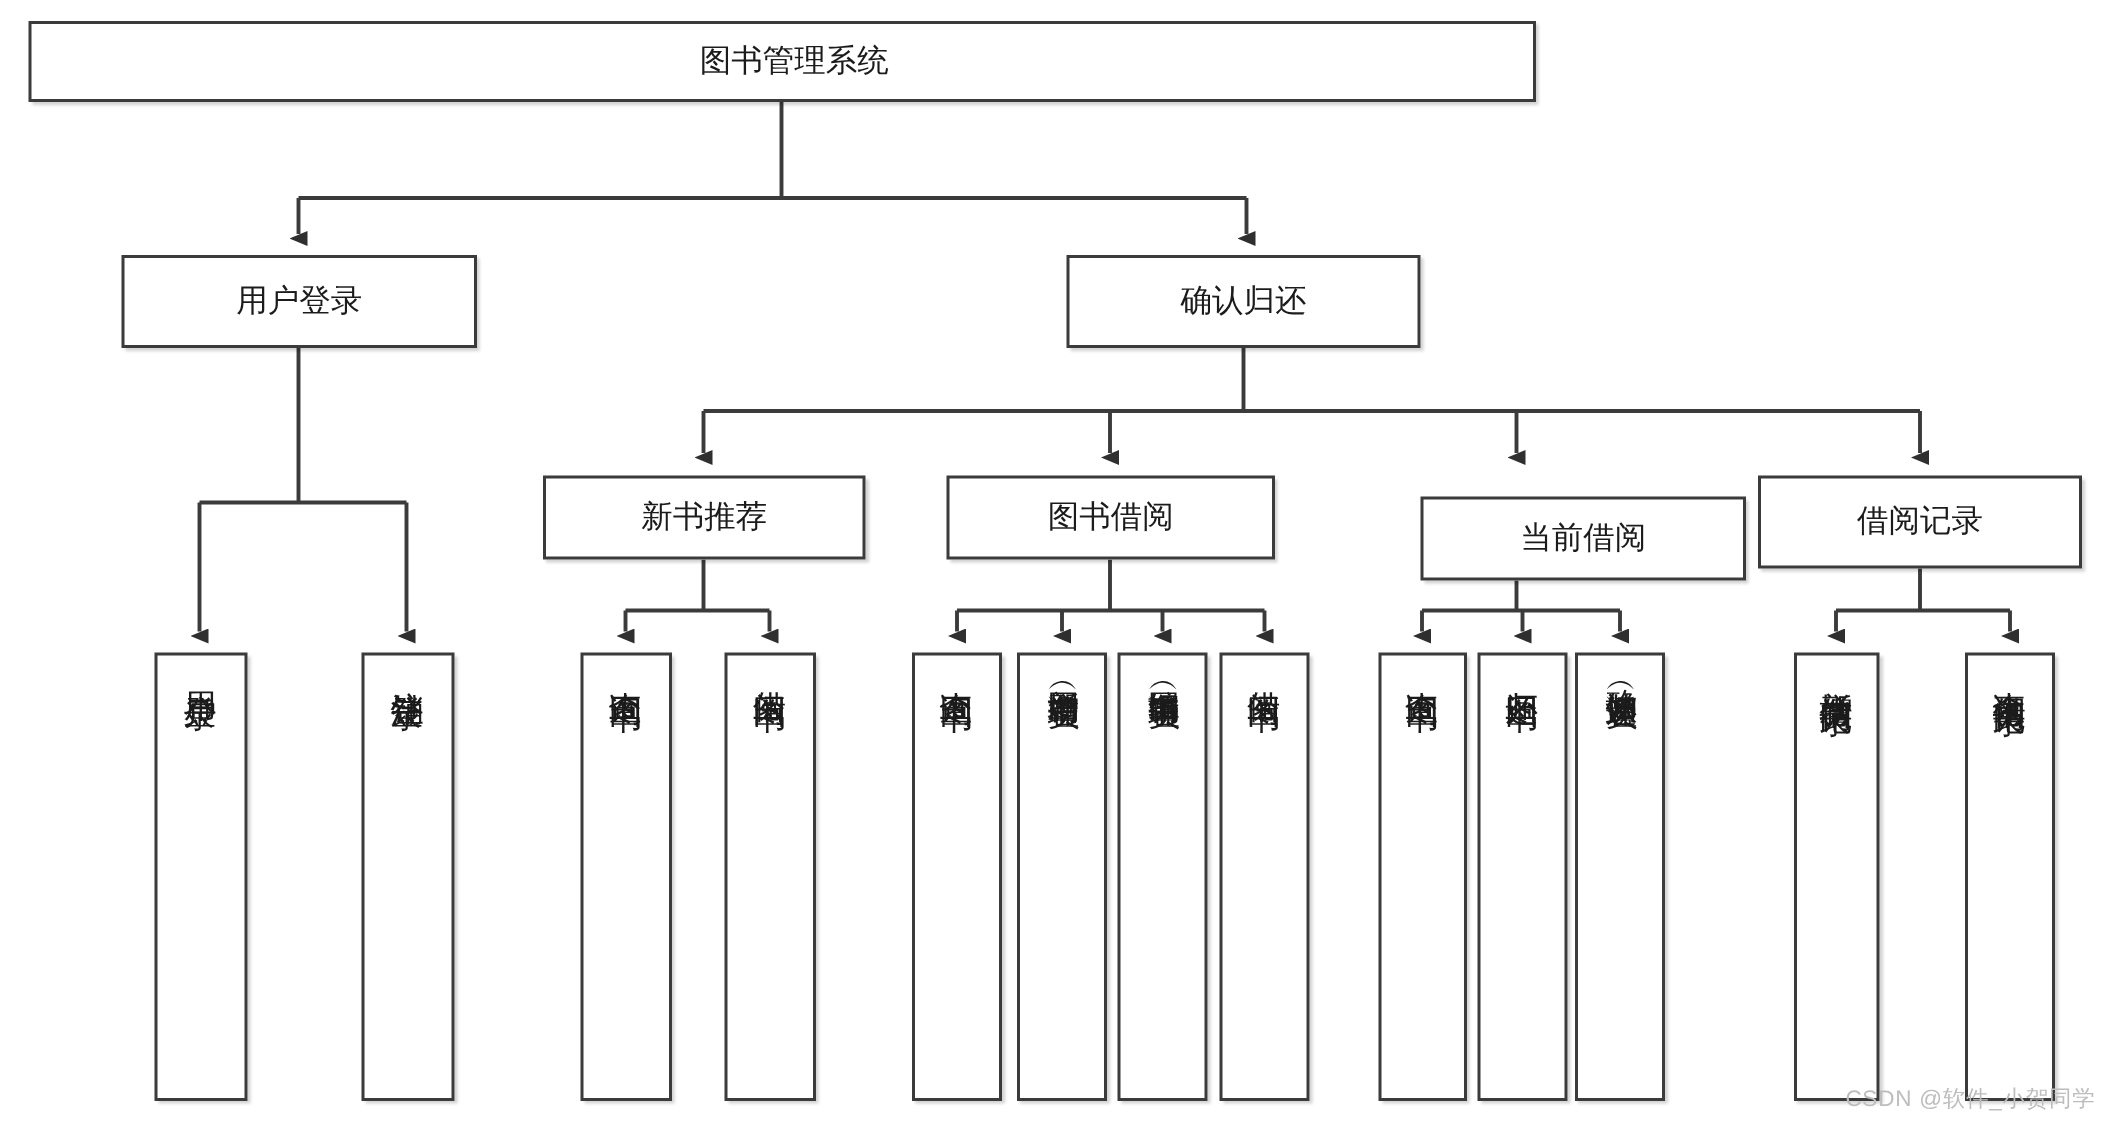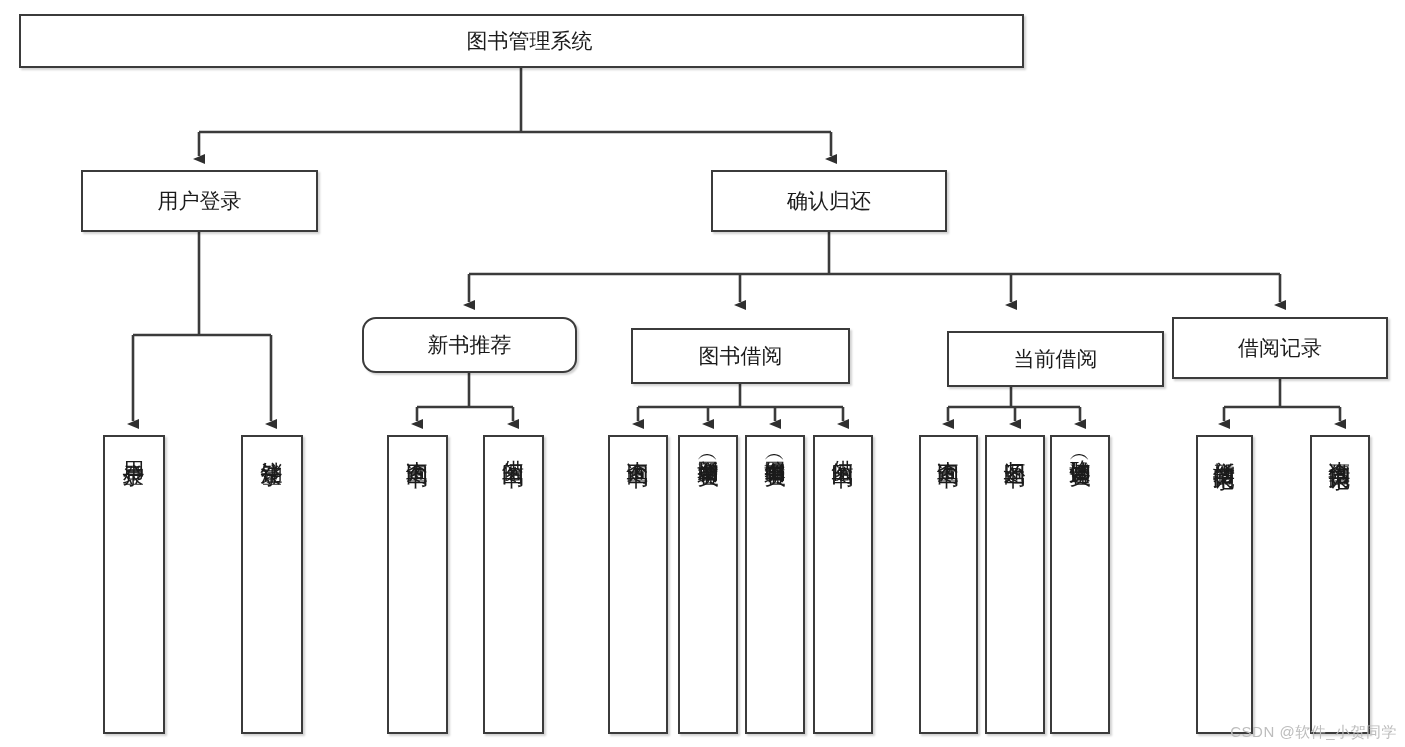--- a/index.html
+++ b/index.html
@@ -131,24 +131,24 @@
     <span class="label">图书管理系统</span>
   </div>
 
   <div class="node horiz" style="left:81px; top:170px; width:237px; height:62px;">
     <span class="label">用户登录</span>
   </div>
   <div class="node horiz" style="left:711px; top:170px; width:236px; height:62px;">
     <span class="label">确认归还</span>
   </div>
 
-  <div class="node horiz" style="left:362px; top:317px; width:215px; height:56px;border-radius:14px;">
+  <div class="node horiz" style="left:362px; top:317px; width:215px; height:56px;">
     <span class="label">新书推荐</span>
   </div>
-  <div class="node horiz" style="left:631px; top:328px; width:219px; height:56px;">
+  <div class="node horiz" style="left:631px; top:317px; width:219px; height:56px;">
     <span class="label">图书借阅</span>
   </div>
   <div class="node horiz" style="left:903px; top:331px; width:217px; height:56px;margin-left:44px;">
     <span class="label">当前借阅</span>
   </div>
   <div class="node horiz" style="left:1172px; top:317px; width:216px; height:62px;">
     <span class="label">借阅记录</span>
   </div>
 
   <div class="node vert" style="left:103px; top:435px; width:62px; height:299px;">

